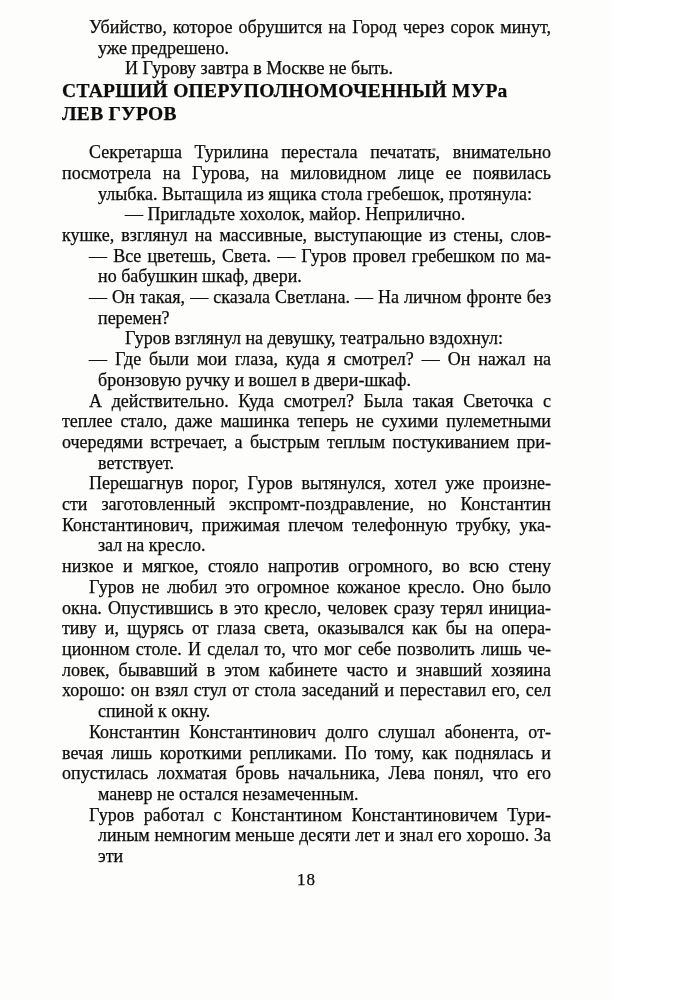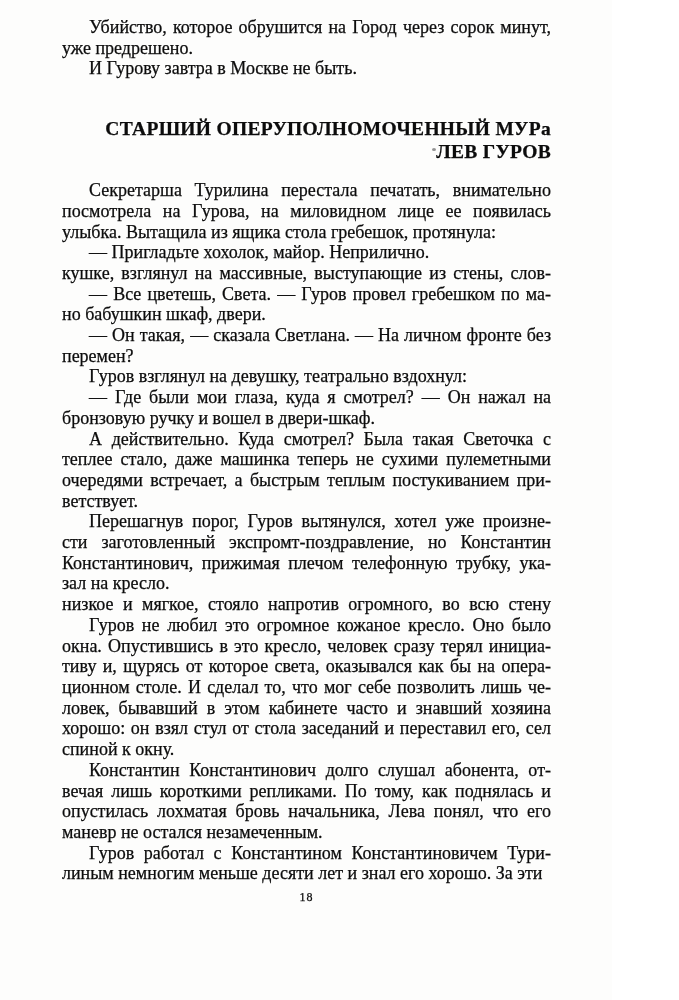--- a/index.html
+++ b/index.html
@@ -24,35 +24,35 @@
   .text-block { width: 100%; }
   .para { margin: 0; }
   .line {
     text-align: justify;
     text-align-last: justify;
     white-space: nowrap;
   }
   .line.last {
     text-align-last: left;
     white-space: normal;
+    margin-left: 36px;
   }
   .line.first { text-indent: 27px; }
   .heading {
-    text-align: right;
+    text-align: left;
     font-weight: bold;
     font-size: 19.5px;
     line-height: 23px;
     letter-spacing: 0.3px;
-    margin-top: 38px;
     margin-bottom: 17px;
   }
   .page-number {
     text-align: center;
     margin-top: 3px;
-    font-size: 12px;
+    font-size: 17px;
     letter-spacing: 1px;
   }
   .artifact {
     position: absolute;
     left: 432px;
     top: 148px;
     width: 4px;
     height: 3px;
     background: #5a5a5a;
     border-radius: 50%;
@@ -115,21 +115,21 @@
       <div class="para">
         <div class="line first">Перешагнув порог, Гуров вытянулся, хотел уже произне-</div>
         <div class="line">сти заготовленный экспромт-поздравление, но Константин</div>
         <div class="line">Константинович, прижимая плечом телефонную трубку, ука-</div>
         <div class="line last">зал на кресло.</div>
       </div>
       <div class="para">
         <div class="line">низкое и мягкое, стояло напротив огромного, во всю стену</div>
         <div class="line first">Гуров не любил это огромное кожаное кресло. Оно было</div>
         <div class="line">окна. Опустившись в это кресло, человек сразу терял инициа-</div>
-        <div class="line">тиву и, щурясь от которое света, оказывался как бы на опера-</div>
+        <div class="line">тиву и, щурясь от глаза света, оказывался как бы на опера-</div>
         <div class="line">ционном столе. И сделал то, что мог себе позволить лишь че-</div>
         <div class="line">ловек, бывавший в этом кабинете часто и знавший хозяина</div>
         <div class="line">хорошо: он взял стул от стола заседаний и переставил его, сел</div>
         <div class="line last">спиной к окну.</div>
       </div>
       <div class="para">
         <div class="line first">Константин Константинович долго слушал абонента, от-</div>
         <div class="line">вечая лишь короткими репликами. По тому, как поднялась и</div>
         <div class="line">опустилась лохматая бровь начальника, Лева понял, что его</div>
         <div class="line last">маневр не остался незамеченным.</div>

